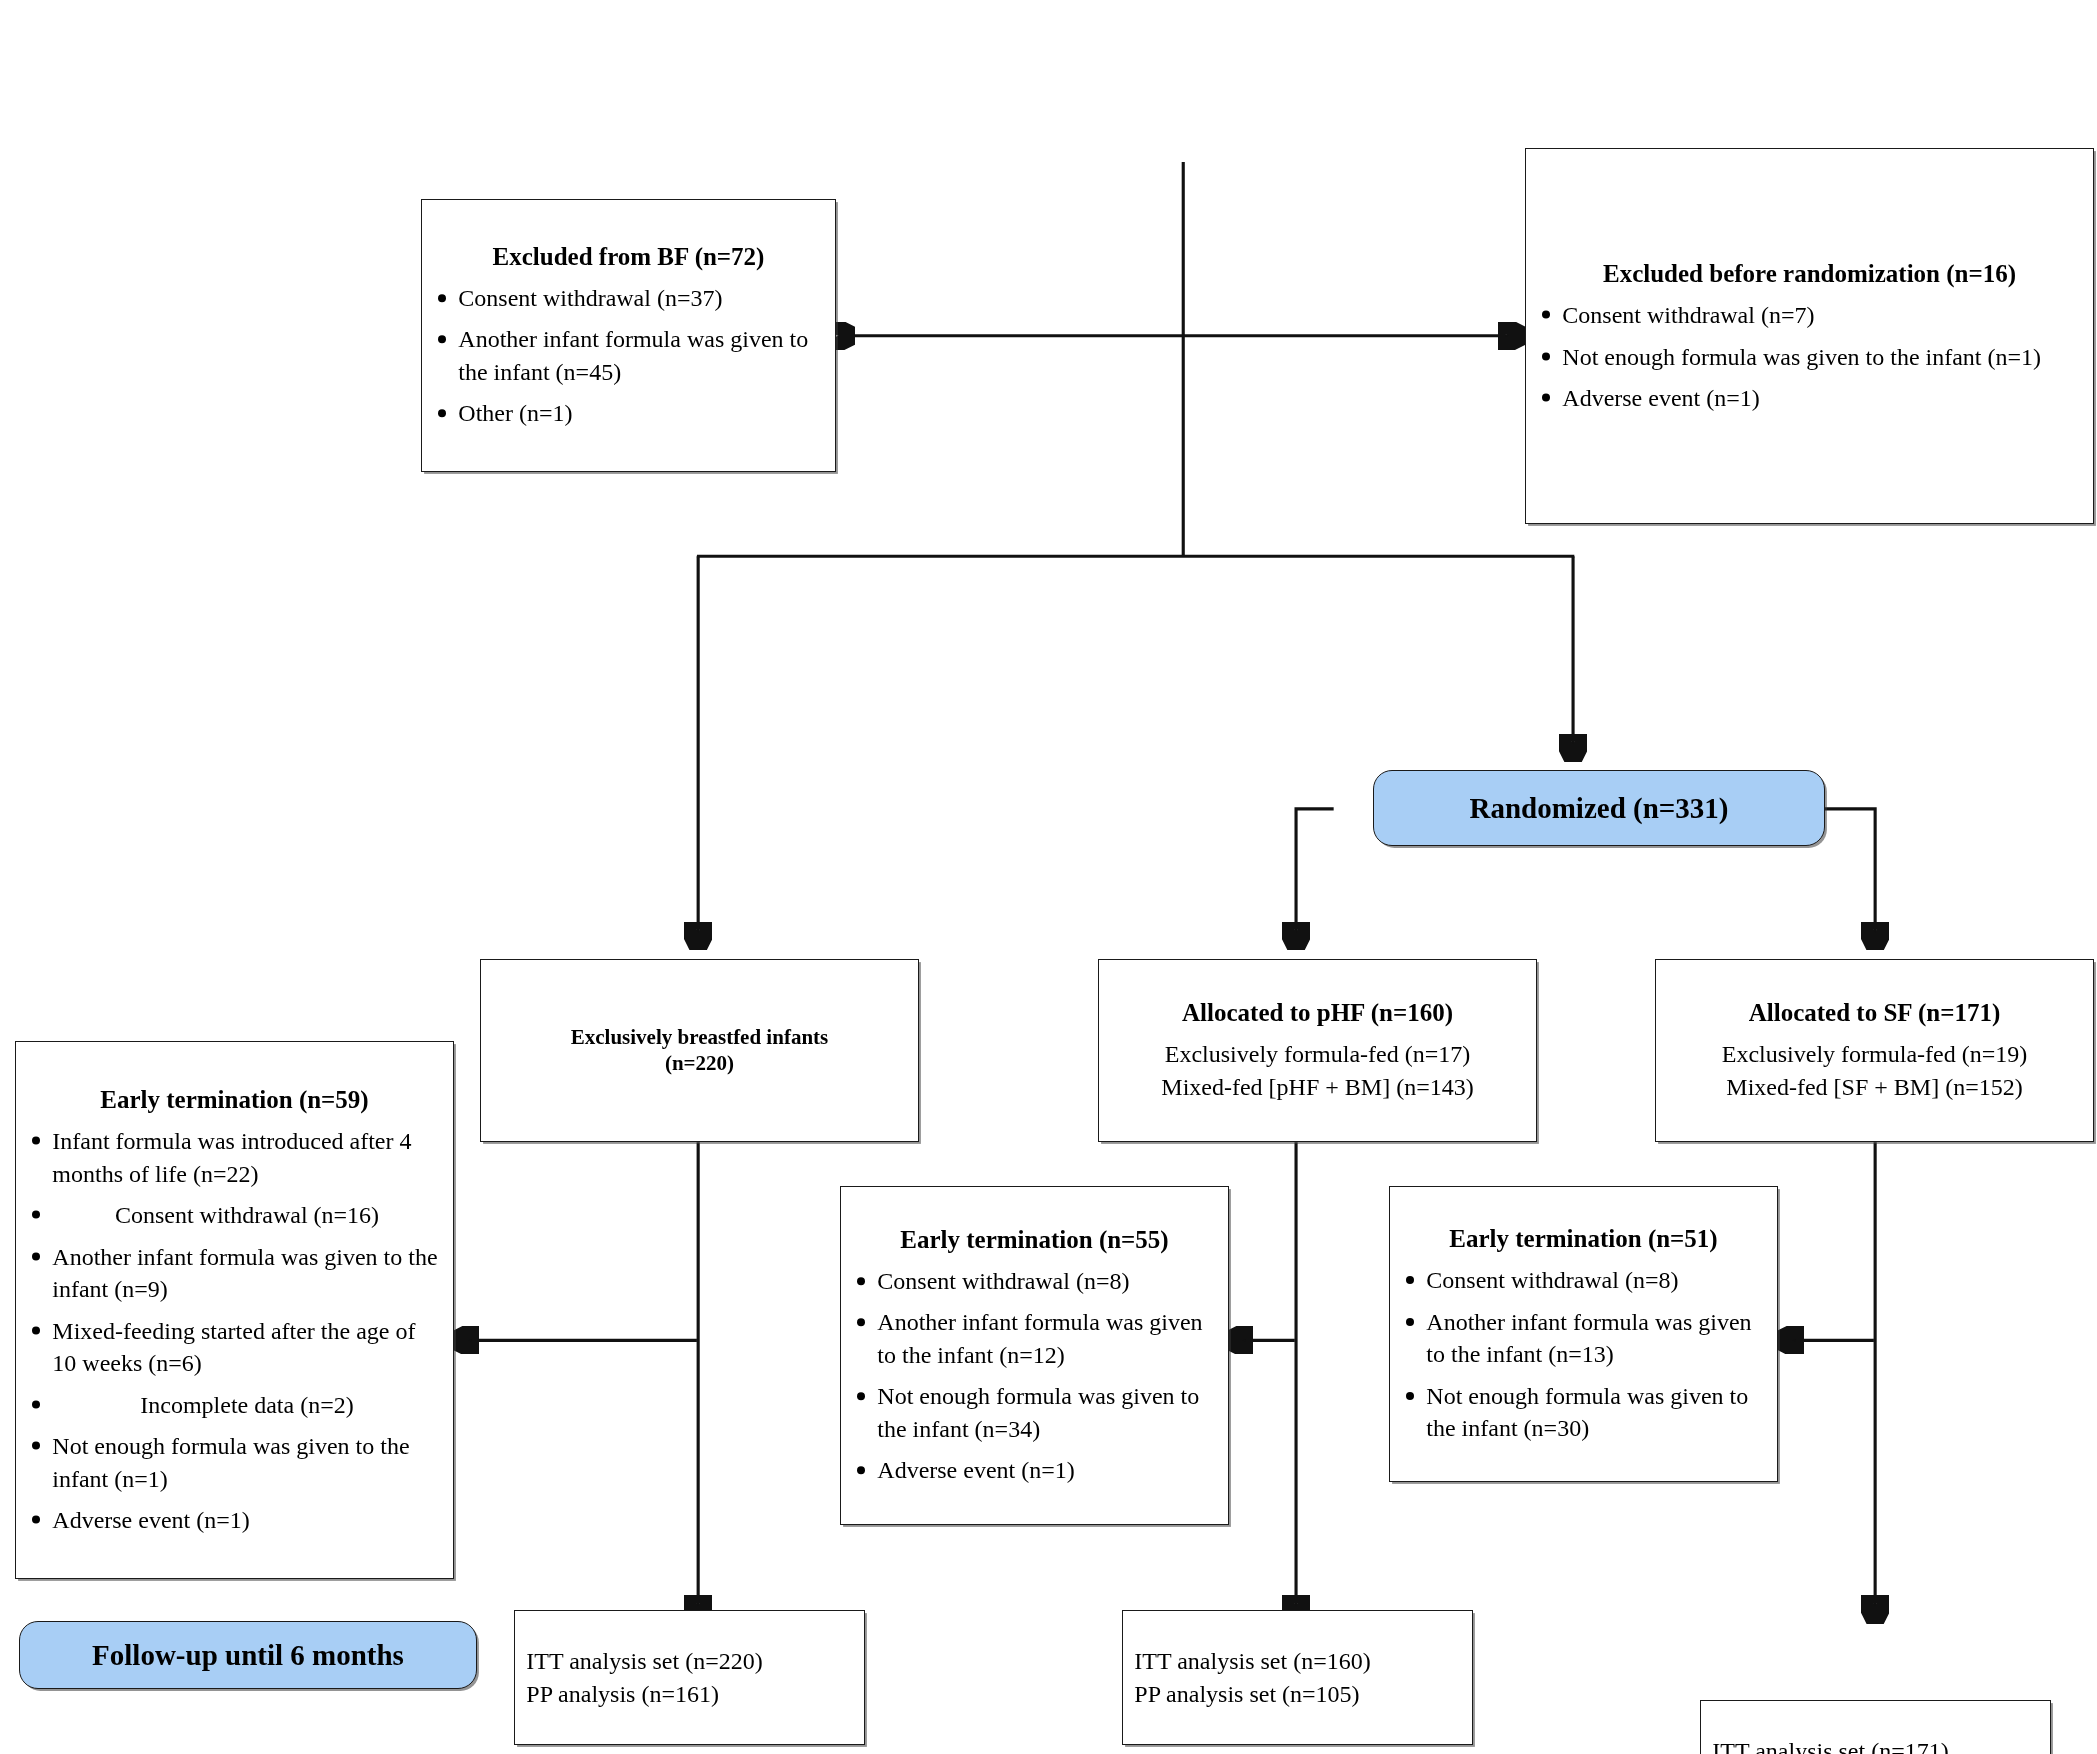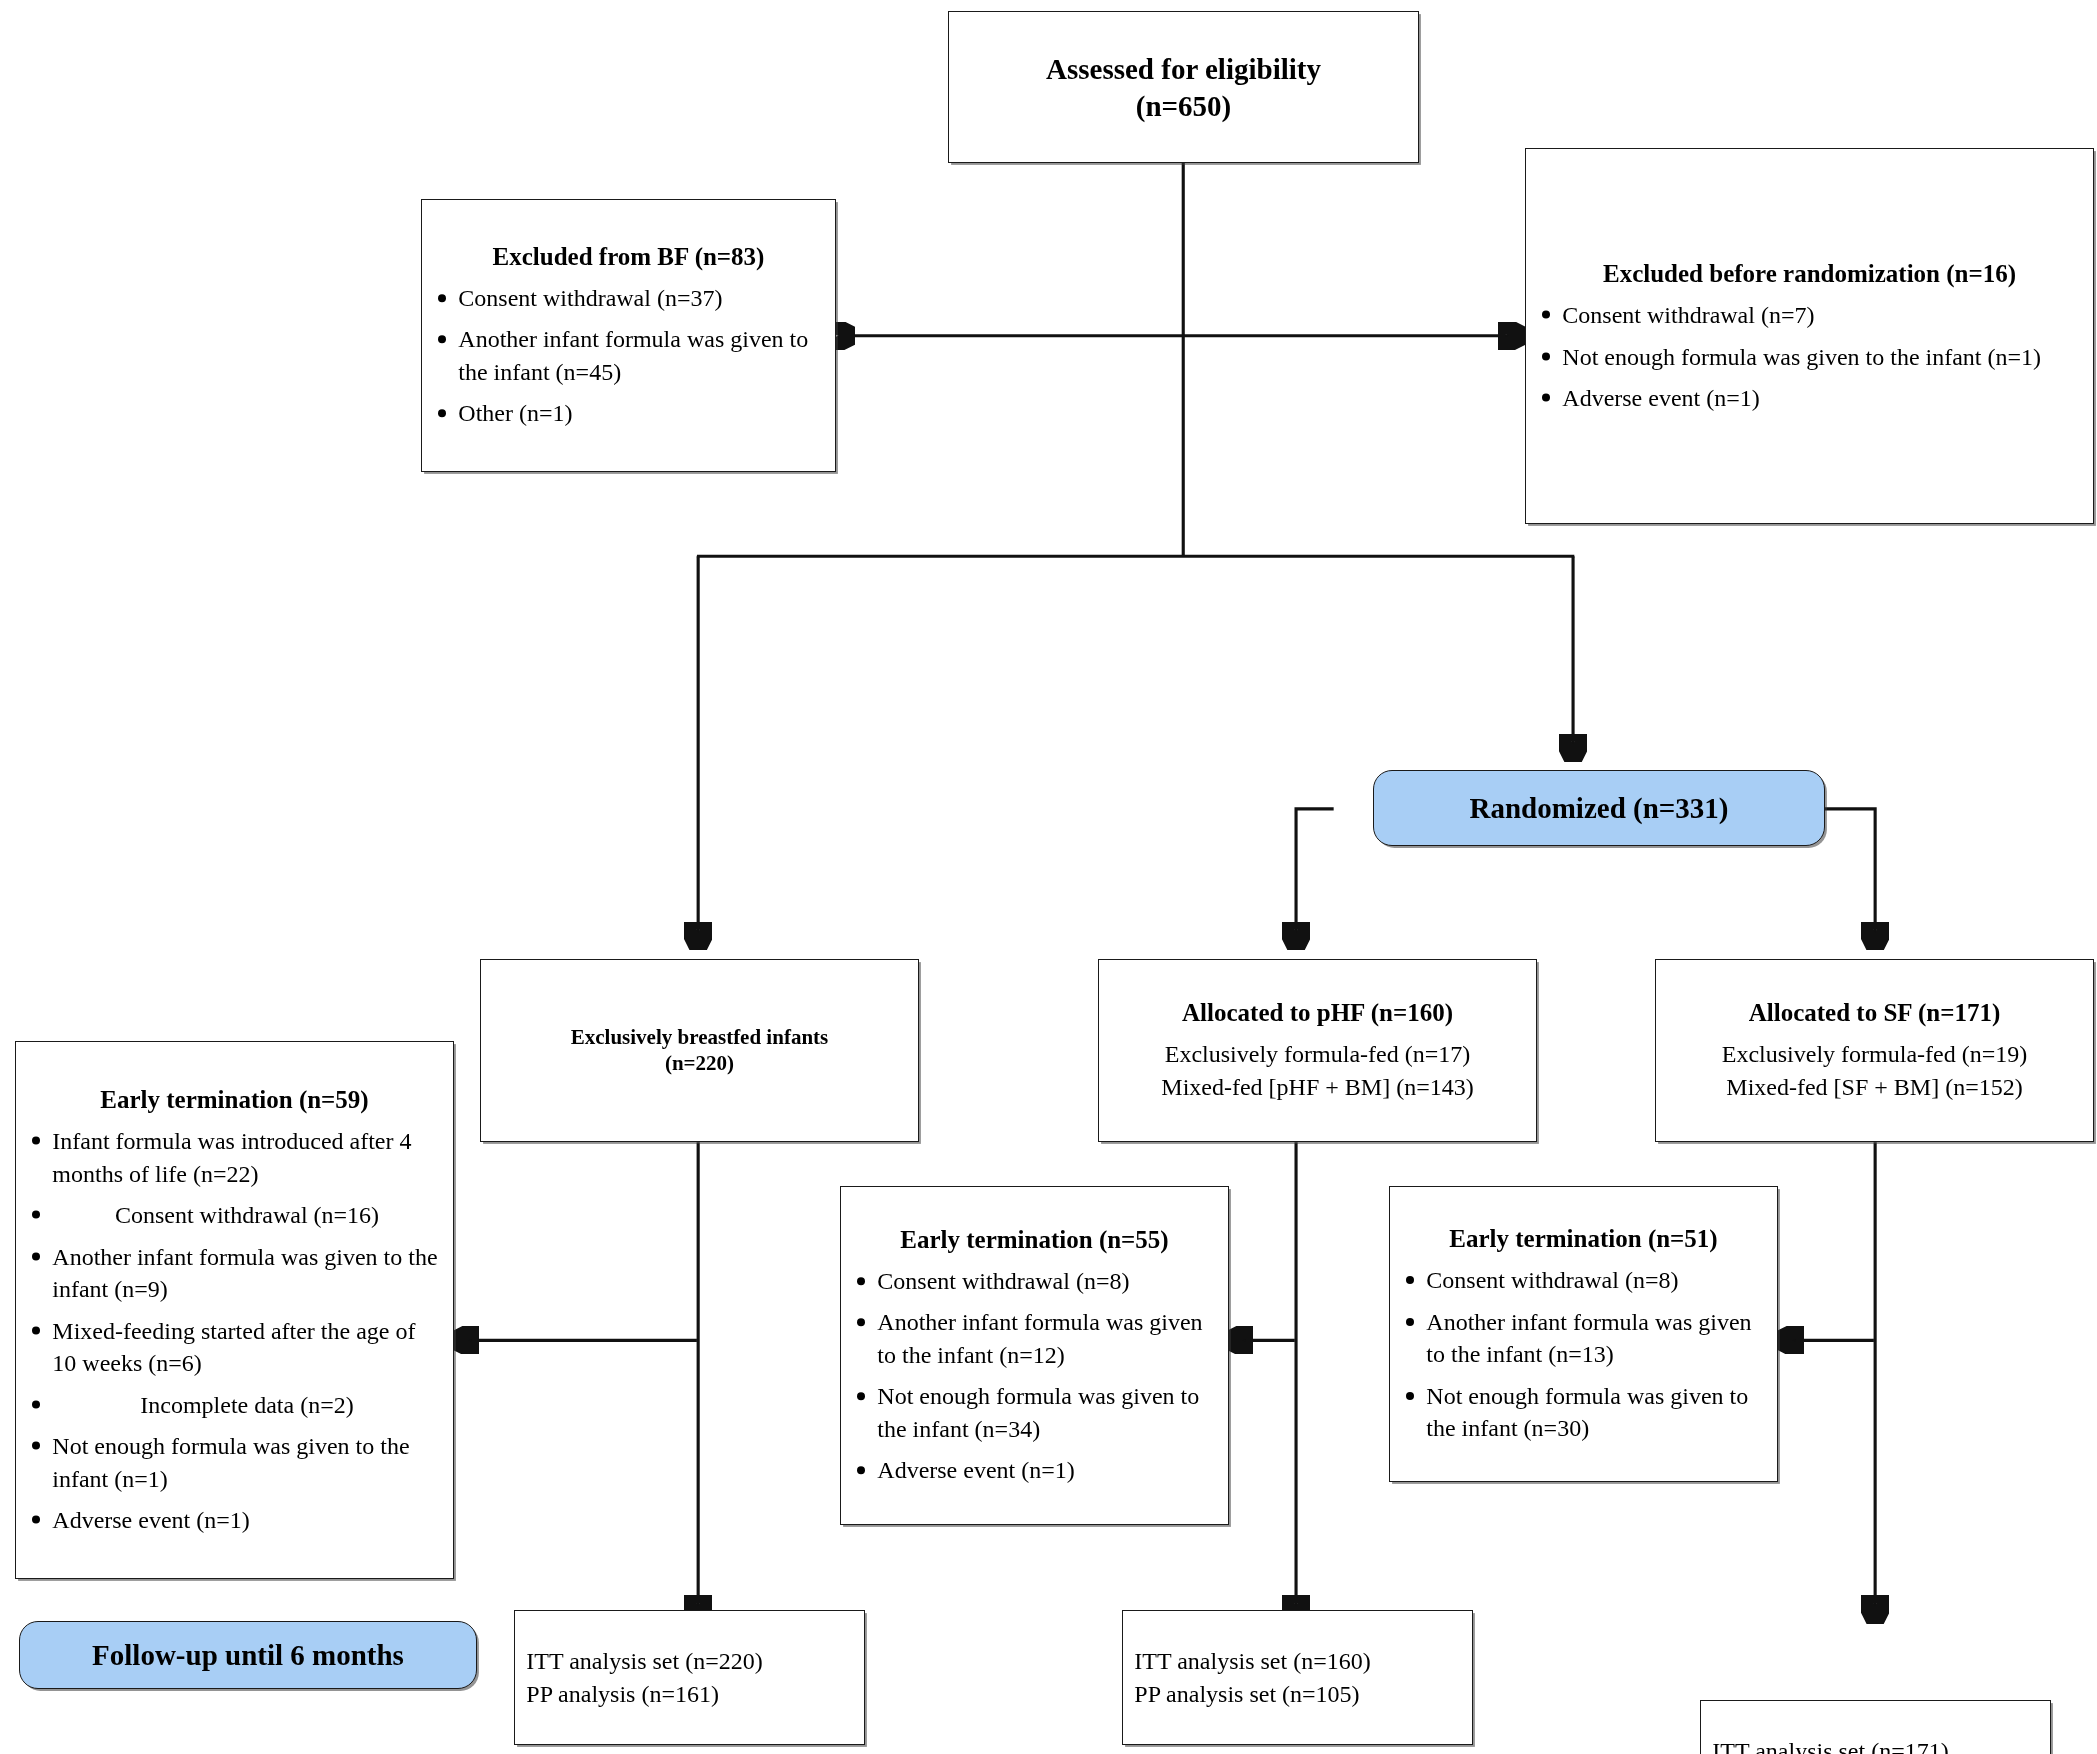--- a/index.html
+++ b/index.html
@@ -64,30 +64,24 @@
 
     <line x1="2992" y1="1822" x2="2992" y2="2585" marker-end="url(#ah)"></line>
 
     <line x1="1112" y1="2138" x2="725" y2="2138" marker-end="url(#ah)"></line>
 
     <line x1="2066" y1="2138" x2="1960" y2="2138" marker-end="url(#ah)"></line>
 
     <line x1="2990" y1="2138" x2="2838" y2="2138" marker-end="url(#ah)"></line>
   </svg>
 
-  <div class="box" style="left:948px;top:11.3px;width:471px;height:152px;">
-    <div class="inner">
-      <div class="bigtitle">Assessed for eligibility</div>
-      <div class="bigtitle">(n=650)</div>
-    </div>
-  </div>
 
   <div class="box" style="left:421px;top:199px;width:415px;height:273px;">
     <div class="inner">
-      <div class="title">Excluded from BF (n=83)</div>
+      <div class="title">Excluded from BF (n=72)</div>
       <ul class="bullets">
         <li><span class="dot"></span><span>Consent withdrawal (n=37)</span></li>
         <li><span class="dot"></span><span>Another infant formula was given to the infant (n=45)</span></li>
         <li><span class="dot"></span><span>Other (n=1)</span></li>
       </ul>
     </div>
   </div>
 
   <div class="box" style="left:1525px;top:148px;width:569px;height:376px;">
     <div class="inner">

